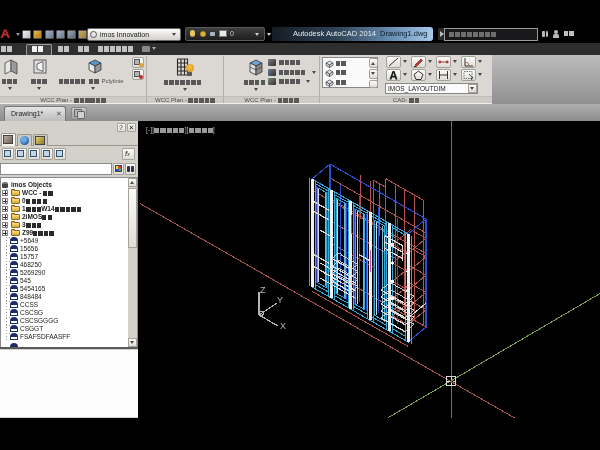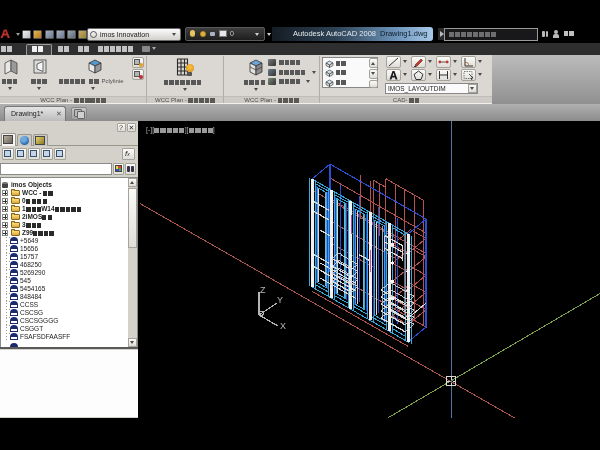--- a/index.html
+++ b/index.html
@@ -28,21 +28,21 @@
 <div class="caret" style="left:172px;top:33px;"></div>
 <div class="abs" style="left:185px;top:27px;width:80px;height:14px;background:linear-gradient(#3e3e3e,#1e1e1e);border:1px solid #5a5a5a;border-radius:2px;"></div>
 <div class="abs" style="left:190px;top:30px;width:5px;height:7px;background:radial-gradient(circle at 50% 35%,#e8c55e 55%,#97762a);border-radius:2.5px;"></div>
 <div class="abs" style="left:200px;top:31px;width:6px;height:6px;background:radial-gradient(circle,#d8b23a 40%,#87661d 70%,transparent 71%);"></div>
 <div class="abs" style="left:210px;top:32px;width:5px;height:4px;background:#a8b4c4;border-radius:1px;"></div>
 <div class="abs" style="left:219px;top:30px;width:8px;height:7px;background:#e8e8e8;border:1px solid #777;"></div>
 <div class="abs" style="left:230px;top:29px;font-size:7px;line-height:10px;color:#ccc;">0</div>
 <div class="caretw" style="left:255px;top:33px;"></div>
 <div class="caretw" style="left:267px;top:33px;"></div>
 <div class="abs" style="left:272px;top:27px;width:161px;height:14px;background:linear-gradient(90deg,#151c24 0%,#2e4356 40%,#6e96bc 78%,#a9c9e8 100%);border-radius:0 3px 3px 0;"></div>
-<div class="abs" style="left:293px;top:29px;font-size:7.5px;line-height:10px;color:#e4e8ec;">Autodesk AutoCAD 2008</div>
+<div class="abs" style="left:293px;top:29px;font-size:7.5px;line-height:10px;color:#e4e8ec;">Autodesk AutoCAD 2014</div>
 <div class="abs" style="left:380px;top:29px;font-size:7.5px;line-height:10px;color:#0e1d2c;">Drawing1.dwg</div>
 <div class="abs" style="left:438px;top:28px;width:7px;height:12px;background:#2a2a2a;"></div>
 <div class="abs" style="left:440px;top:31px;width:0;height:0;border-top:3px solid transparent;border-bottom:3px solid transparent;border-left:4px solid #bbb;"></div>
 <div class="abs" style="left:444px;top:28px;width:94px;height:13px;background:#18181a;border:1px solid #9a9a9a;"></div>
 <div class="abs" style="left:449px;top:32px;display:flex;">
       <span class="cj" style="width:47px;height:5px;background:repeating-linear-gradient(to right,#6e6e6e 0 5px,transparent 5px 6px);"></span>
     </div>
 <div class="abs" style="left:542px;top:31px;width:2.5px;height:6px;background:#b8b8b8;border-radius:1px;"></div>
 <div class="abs" style="left:545.5px;top:31px;width:2.5px;height:6px;background:#b8b8b8;border-radius:1px;"></div>
 <div class="abs" style="left:554px;top:30px;width:4px;height:4px;background:#b8b8b8;border-radius:50%;"></div>

